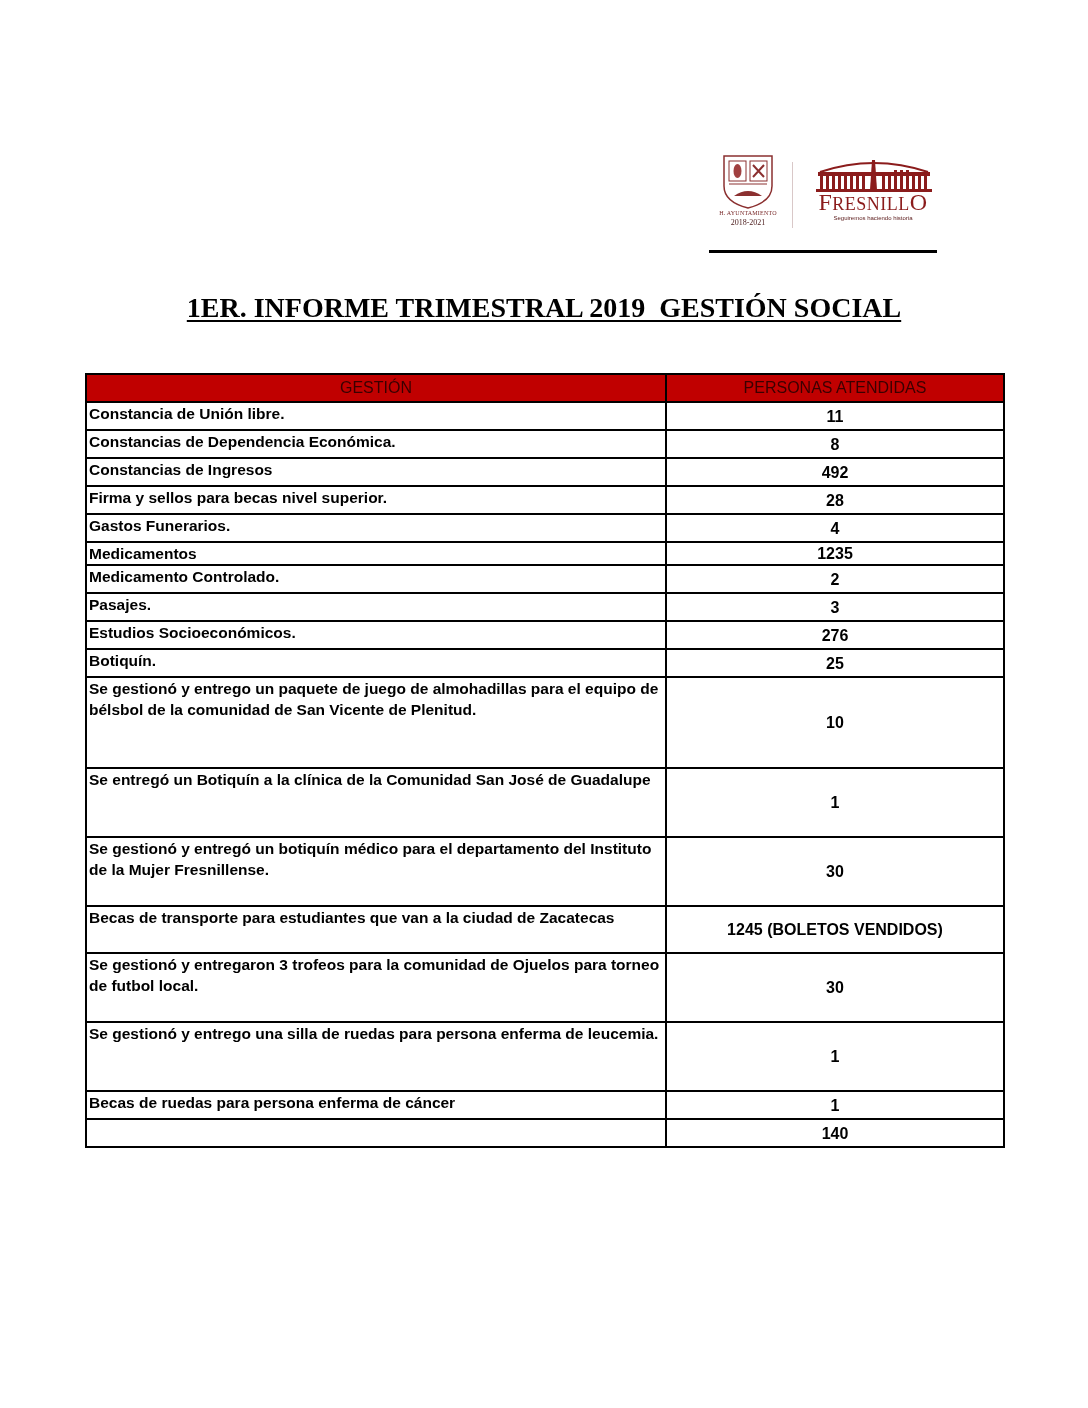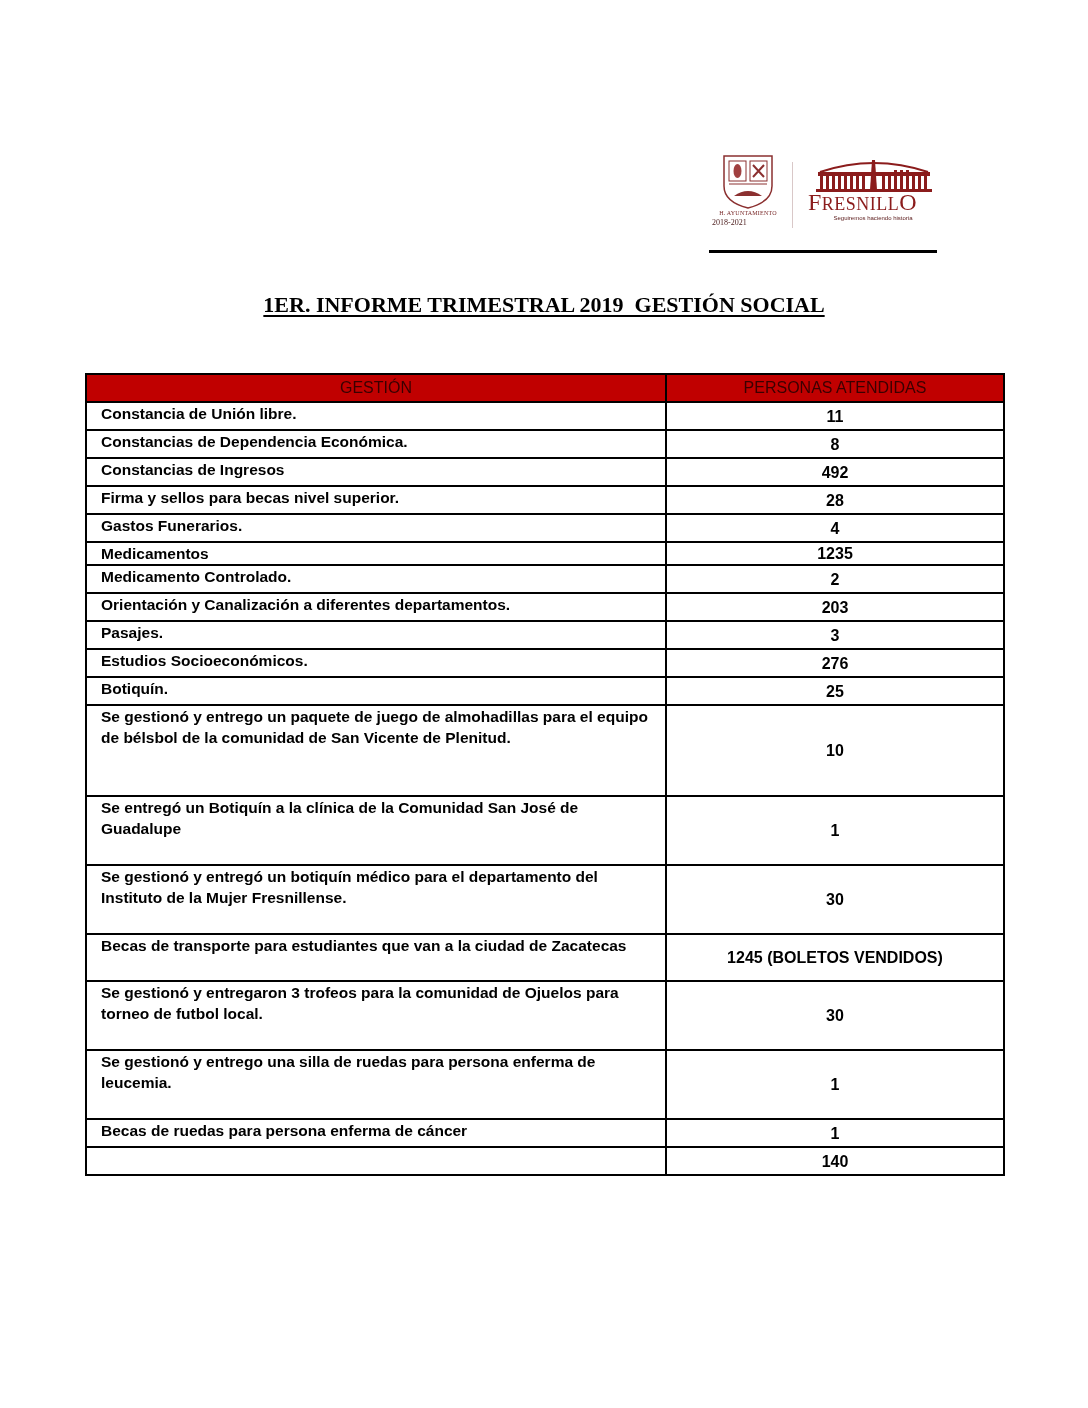--- a/index.html
+++ b/index.html
@@ -2,34 +2,34 @@
 <html><head>
 <meta charset="utf-8">
 <style>
   html, body { margin: 0; padding: 0; background: #ffffff; }
   body { width: 1088px; height: 1408px; position: relative; overflow: hidden; font-family: "Liberation Sans", sans-serif; color: #000; }
 
   
   .logo-area { position: absolute; left: 712px; top: 152px; width: 230px; height: 80px; }
   .shield { position: absolute; left: 8px; top: 0; width: 56px; height: 58px; }
   .ayunt-label { position: absolute; left: 0; top: 58px; width: 72px; text-align: center; font-family: "Liberation Serif", serif; font-size: 6px; color: #7a2a2a; letter-spacing: 0.2px; }
-  .ayunt-years { position: absolute; left: 0; top: 66px; width: 72px; font-family: "Liberation Serif", serif; font-size: 8px; color: #4a1a1a; }
+  .ayunt-years { position: absolute; left: 0; top: 66px; width: 72px; text-align: center; font-family: "Liberation Serif", serif; font-size: 8px; color: #4a1a1a; }
   .logo-divider { position: absolute; left: 80px; top: 10px; width: 1px; height: 66px; background: #d9c8c8; }
   .fres-building { position: absolute; left: 104px; top: 4px; width: 116px; height: 36px; }
-  .fres-name { position: absolute; left: 96px; top: 38px; width: 130px; text-align: left; font-family: "Liberation Serif", serif; font-size: 24px; color: #8b1c1c; letter-spacing: 0.5px; line-height: 24px; }
+  .fres-name { position: absolute; left: 96px; top: 38px; width: 130px; text-align: center; font-family: "Liberation Serif", serif; font-size: 24px; color: #8b1c1c; letter-spacing: 0.5px; line-height: 24px; }
   .fres-name .small { font-size: 18px; }
   .fres-slogan { position: absolute; left: 96px; top: 63px; width: 130px; text-align: center; font-size: 6px; color: #5a1a1a; }
   .header-rule { position: absolute; left: 709px; top: 250px; width: 228px; height: 3px; background: #000; }
 
   
-  .doc-title { position: absolute; left: 0; top: 292px; width: 1088px; text-align: center; font-family: "Liberation Serif", serif; font-weight: bold; font-size: 22px; text-decoration: underline; text-underline-offset: 3px; text-decoration-thickness: 2px; white-space: pre; }
+  .doc-title { position: absolute; left: 0; top: 292px; width: 1088px; text-align: center; font-family: "Liberation Serif", serif; font-weight: bold; font-size: 28px; text-decoration: underline; text-underline-offset: 3px; text-decoration-thickness: 2px; white-space: pre; }
 
   
   .report-table { position: absolute; left: 85px; top: 373px; width: 918px; border-collapse: collapse; table-layout: fixed; }
-  .report-table th, .report-table td { border: 2px solid #000; padding: 0 14px; }
+  .report-table th, .report-table td { border: 2px solid #000; padding: 0 2px; }
   .report-table th { background: #c00000; color: #3a0000; font-weight: normal; font-size: 16px; height: 26px; text-align: center; }
   .report-table td { font-weight: bold; font-size: 15.5px; line-height: 21px; vertical-align: top; }
   .report-table td.val { text-align: center; vertical-align: middle; font-size: 16px; }
   .report-table td.desc.justify { text-align: justify; text-align-last: justify; }
   .report-table td.desc .u { text-decoration: underline; }
   .col-desc { width: 580px; }
   .col-val { width: 338px; }
 </style>
 </head>
 <body>
@@ -112,24 +112,20 @@
     </tr>
     <tr style="height:20px">
       <td class="desc">Medicamentos</td>
       <td class="val">1235</td>
     </tr>
     <tr style="height:28px">
       <td class="desc">Medicamento Controlado.</td>
       <td class="val">2</td>
     </tr>
     <tr style="height:28px">
-      <td class="desc">Orientación y Canalización a diferentes departamentos.</td>
-      <td class="val">203</td>
-    </tr>
-    <tr style="height:28px">
       <td class="desc">Pasajes.</td>
       <td class="val">3</td>
     </tr>
     <tr style="height:28px">
       <td class="desc">Estudios Socioeconómicos.</td>
       <td class="val">276</td>
     </tr>
     <tr style="height:28px">
       <td class="desc">Botiquín.</td>
       <td class="val">25</td>

